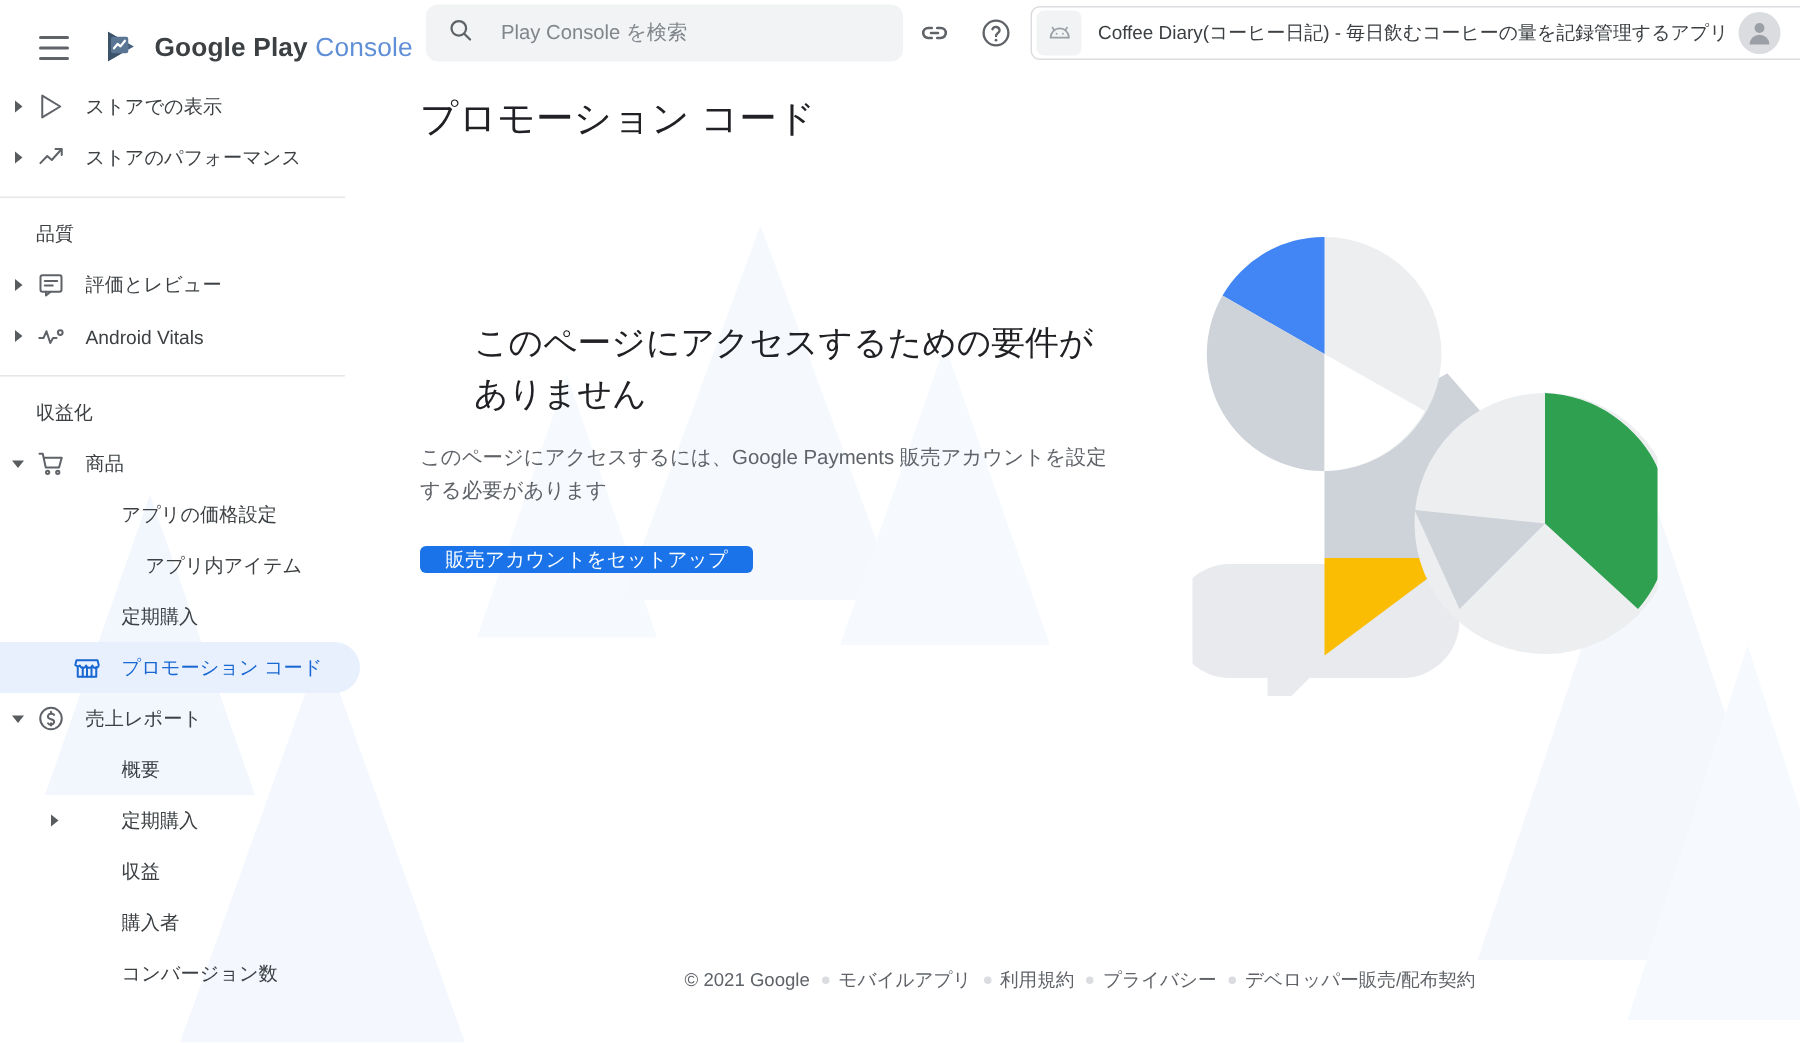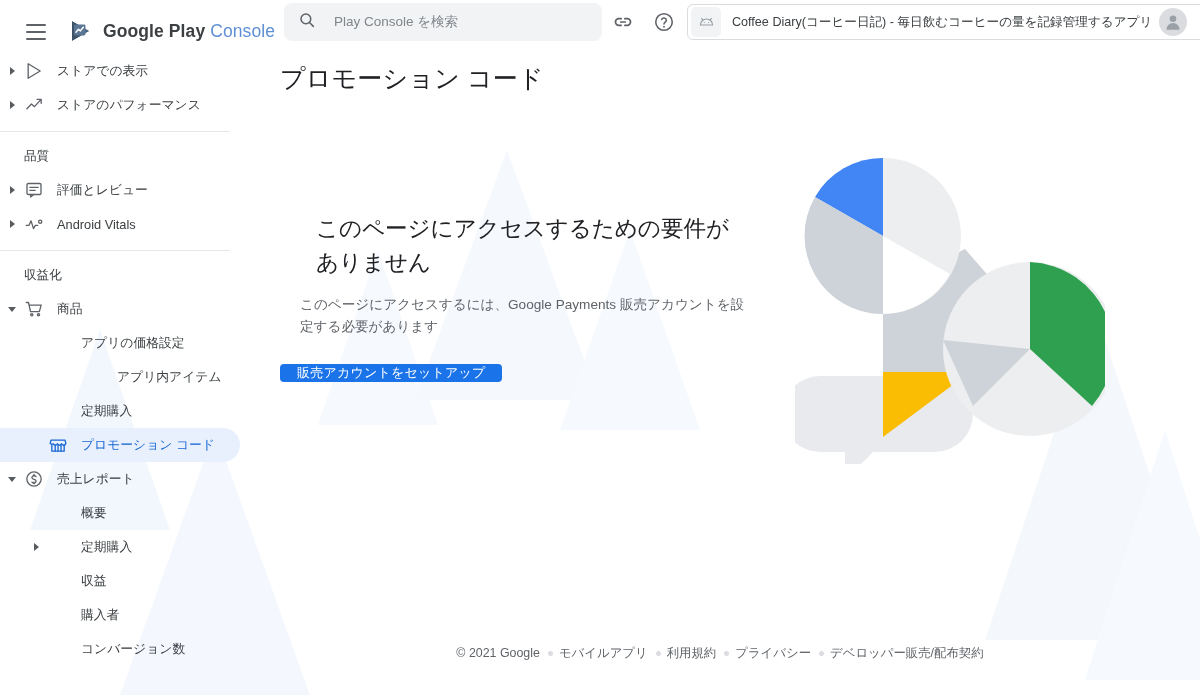--- a/index.html
+++ b/index.html
@@ -94,21 +94,21 @@
   .nav-divider { height: 1px; background: #e4e6e8; margin: 9px 10px 0 0; }
   .nav-section { font-size: 12.6px; color: #3c4043; font-weight: 500; padding: 16px 0 8px 24px; }
 
   
   .main { position: absolute; left: 240px; top: 44px; width: 960px; height: 651px; z-index: 5; }
   .page-title { position: absolute; left: 40px; top: 18px; font-size: 25px; color: #202124; font-weight: 400;
     letter-spacing: .2px; }
 
   .empty-wrap { position: absolute; left: 40px; top: 168px; width: 470px; }
   .empty-head { font-size: 22.5px; line-height: 34px; color: #202124; font-weight: 400; margin-left: 36px; }
-  .empty-sub { margin-top: 14px; font-size: 13.6px; line-height: 22px; color: #5f6368; margin-left: 20px; }
+  .empty-sub { margin-top: 14px; font-size: 13.6px; line-height: 22px; color: #5f6368; }
   .cta-btn {
     margin-top: 26px; display: inline-block; background: #1a73e8; color: #fff;
     font-size: 13px; font-weight: 500; padding: 0 17px; border: none; border-radius: 4px;
     cursor: pointer; letter-spacing: .2px;
   }
 
   .illus { position: absolute; left: 555px; top: 100px; width: 310px; height: 320px; }
 
   
   .footer {
@@ -274,21 +274,21 @@
         </span>
         <span class="nlabel">商品</span>
       </div>
       <div class="nav-row sub" style="padding-left: 0px;">
         <span class="arrow hidden" style="margin-left: 30px;"><svg width="12" height="12" viewBox="0 0 12 12">
             <path d="M4 2 L9 6 L4 10 Z" fill="currentColor"></path>
           </svg></span>
         <span class="nico empty"></span>
         <span class="nlabel">アプリの価格設定</span>
       </div>
-      <div class="nav-row sub" style="padding-left: 0px; margin-left: 36px;">
+      <div class="nav-row sub" style="padding-left: 16px;">
         <span class="arrow hidden" style="margin-left: 30px;"><svg width="12" height="12" viewBox="0 0 12 12">
             <path d="M4 2 L9 6 L4 10 Z" fill="currentColor"></path>
           </svg></span>
         <span class="nico empty"></span>
         <span class="nlabel">アプリ内アイテム</span>
       </div>
       <div class="nav-row sub" style="padding-left: 0px;">
         <span class="arrow hidden" style="margin-left: 30px;"><svg width="12" height="12" viewBox="0 0 12 12">
             <path d="M4 2 L9 6 L4 10 Z" fill="currentColor"></path>
           </svg></span>

